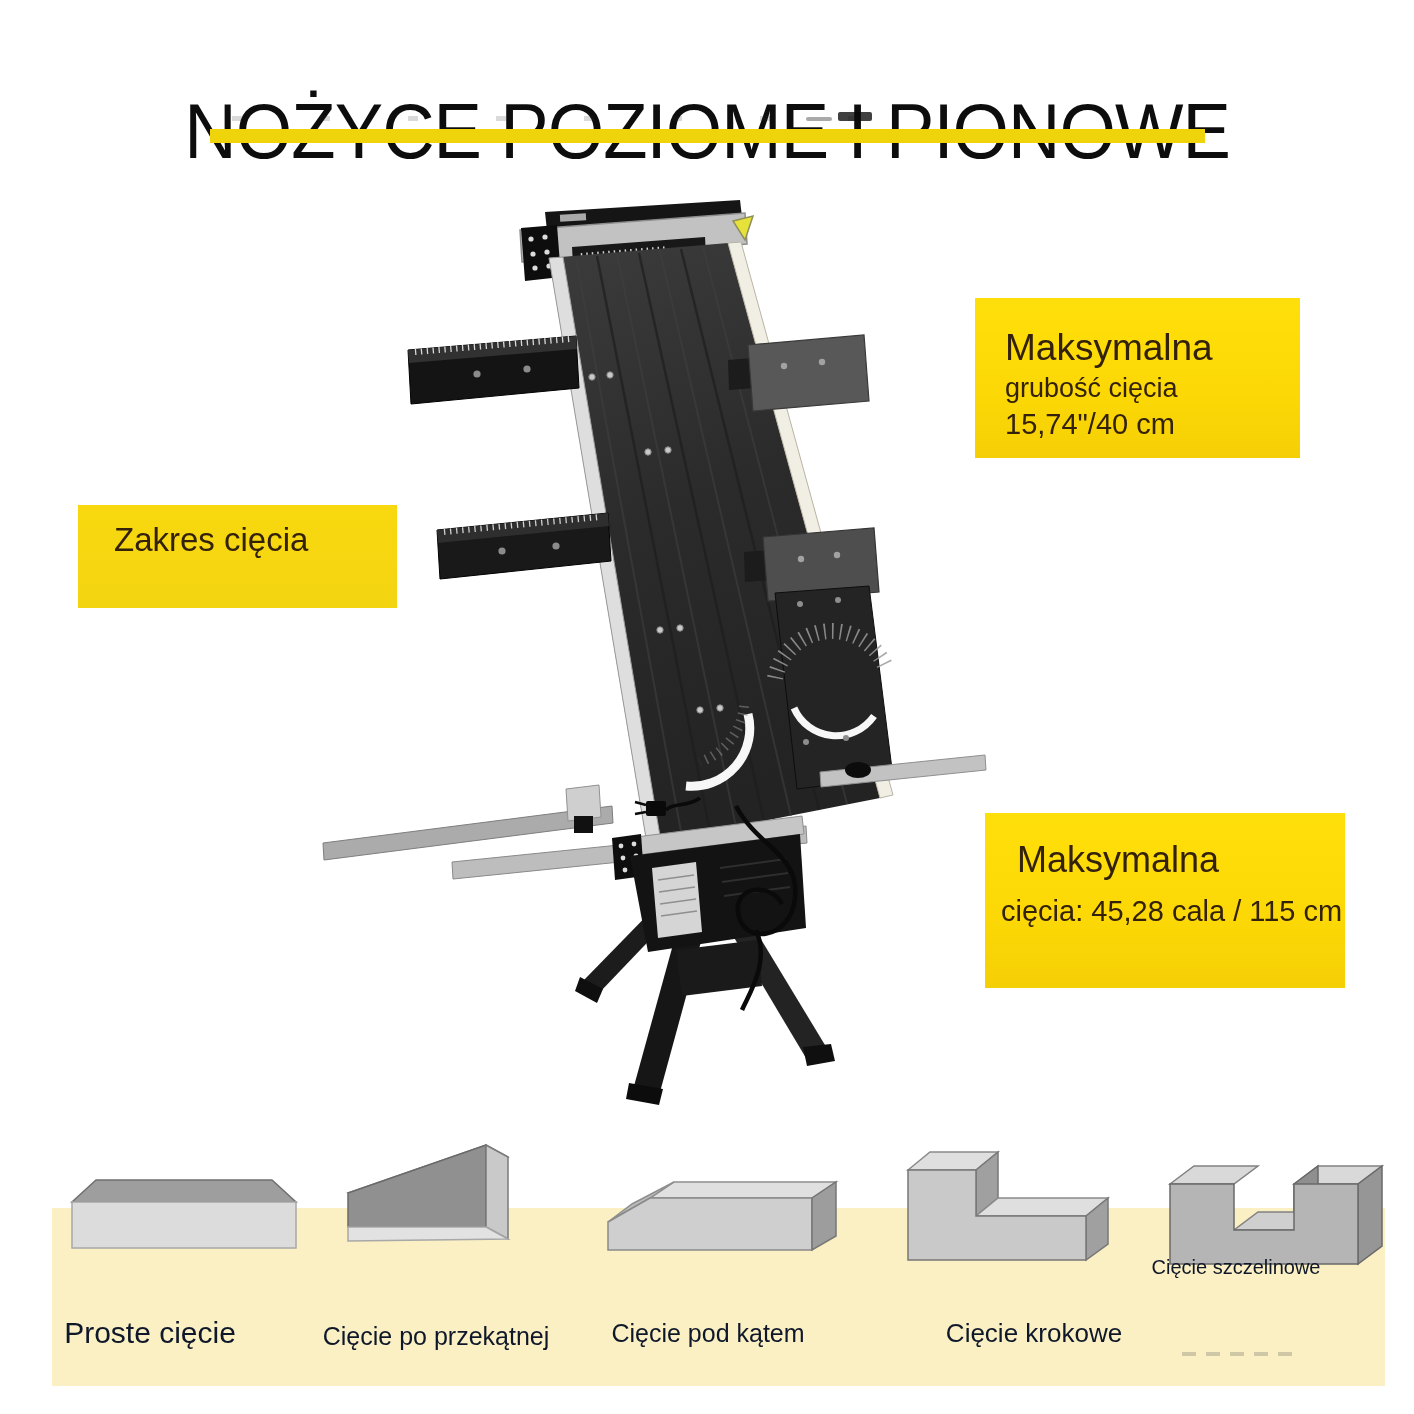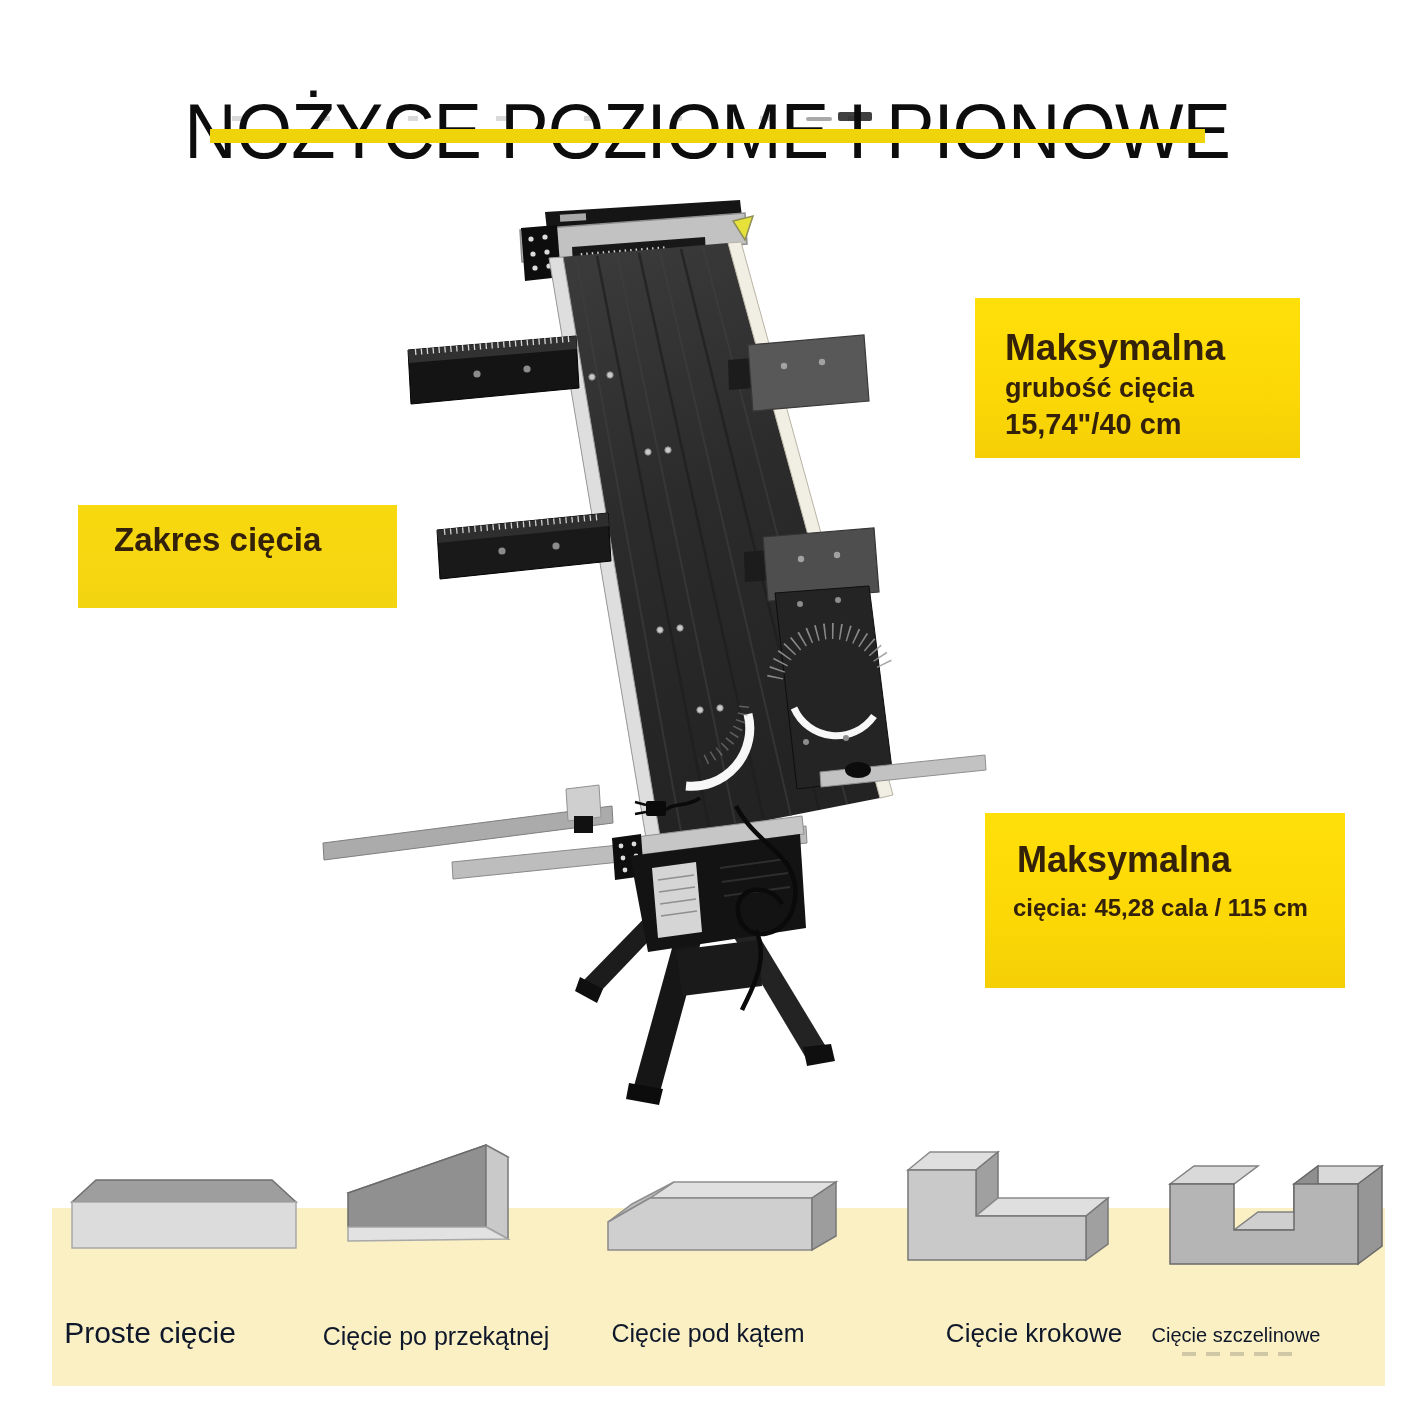--- a/index.html
+++ b/index.html
@@ -28,50 +28,49 @@
     background:rgba(10,10,10,.35);
   }
   .underline{
     position:absolute;left:210px;top:129px;width:995px;height:14px;
     background:#efd40b;
   }
   
   .callout{
     position:absolute;color:#33210a;line-height:1.28;
     background:linear-gradient(180deg,#ffdf0a 0%,#fcd906 55%,#f5cf05 100%);
-    font-weight:bold;
   }
   .co1{left:975px;top:298px;width:325px;height:160px;padding:26px 0 0 30px;box-sizing:border-box;}
   .co1 .l1{font-size:37px;}
   .co1 .l2{font-size:27px;}
   .co1 .l3{font-size:29px;}
   .co2{left:78px;top:505px;width:319px;height:103px;padding:14px 8px 0 36px;box-sizing:border-box;
        background:linear-gradient(180deg,#f8d90f 0%,#f3d411 100%);}
   .co2 .l1,.co2 .l2{font-size:33px;}
   .co3{left:985px;top:813px;width:360px;height:175px;padding:24px 0 0 0;box-sizing:border-box;}
   .co3 .l1{font-size:36px;padding-left:32px;}
   .co3 .l2{font-size:35px;padding-left:40px;margin-top:6px;}
-  .co3 .l3{font-size:24px;padding-left:28px;margin-top:10px;}
+  .co3 .l3{font-size:29px;padding-left:16px;margin-top:10px;}
   
   .machine-svg{position:absolute;left:0;top:0;}
   
   .band{
     position:absolute;left:52px;top:1208px;width:1333px;height:178px;
     background:#faf0c3;
   }
   .cut-icon{position:absolute;}
   .cut-label{
     position:absolute;transform:translateX(-50%);white-space:nowrap;
     color:#0f172a;
   }
   .lb1{left:150px;top:1316px;font-size:30px;}
   .lb2{left:436px;top:1322px;font-size:25px;}
   .lb3{left:708px;top:1319px;font-size:25px;}
   .lb4{left:1034px;top:1318px;font-size:26px;}
-  .lb5{left:1236px;top:1324px;font-size:20px;}
+  .lb5{left:1236px;top:1256px;font-size:20px;}
   .erased-dashes{
     position:absolute;left:1182px;top:1352px;width:112px;height:4px;opacity:.4;
     background:repeating-linear-gradient(90deg, rgba(70,70,70,.6) 0 14px, transparent 14px 24px);
   }
 </style>
 </head>
 <body>
 
 <h1 class="title"><span class="title-inner">NOŻYCE POZIOME I PIONOWE</span></h1>
 <div class="erased"></div>

